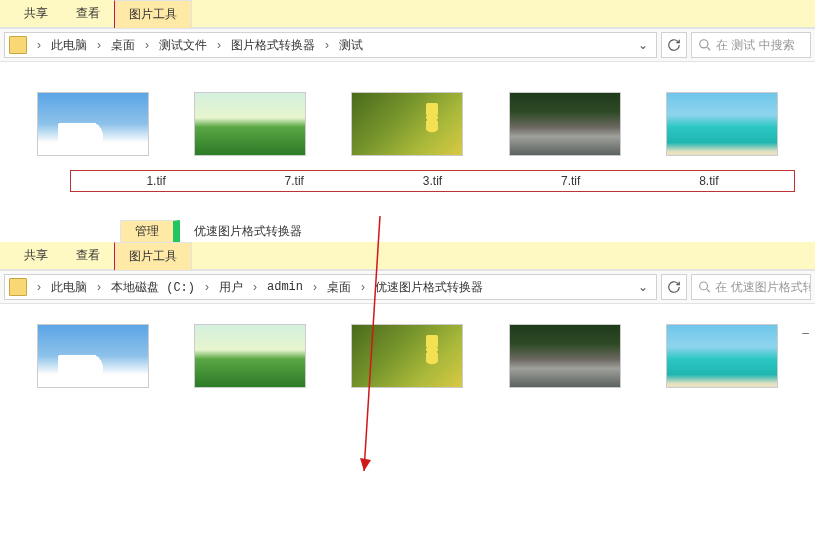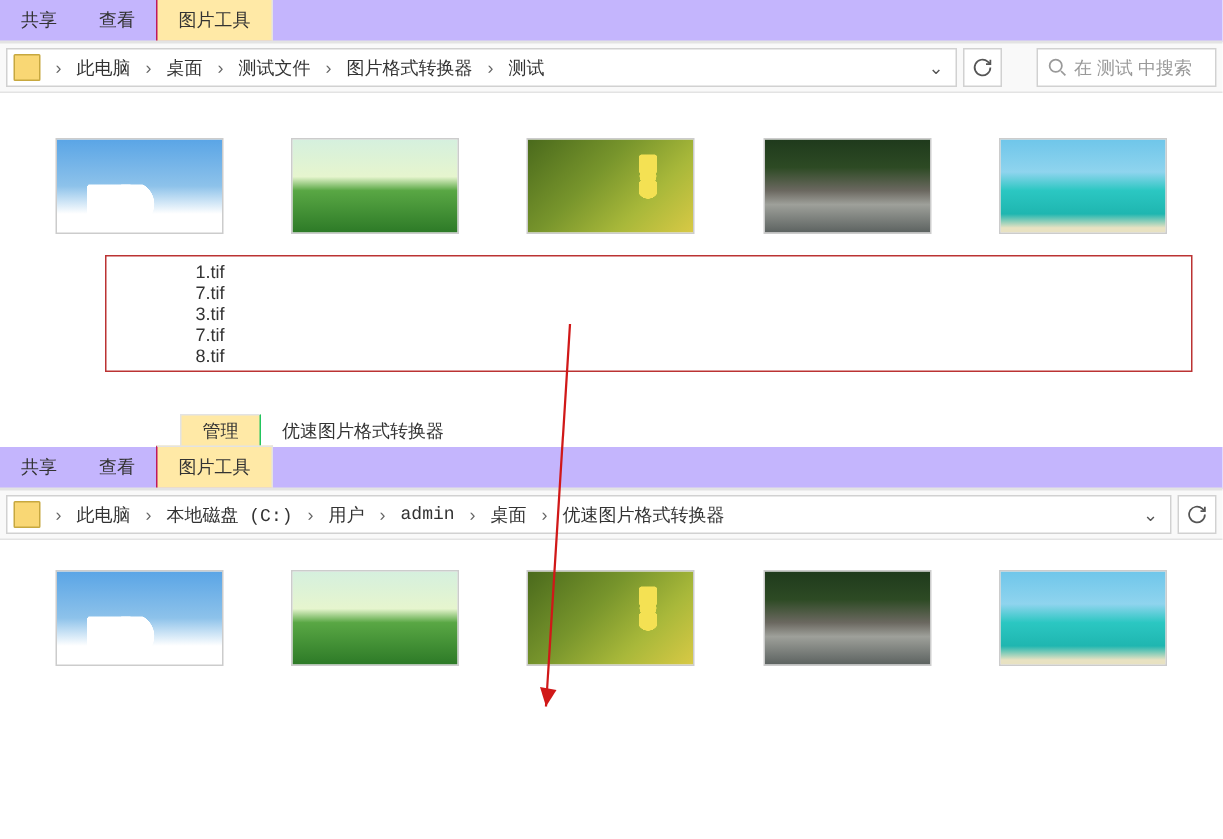--- a/index.html
+++ b/index.html
@@ -1,39 +1,39 @@
 <!DOCTYPE html>
 <html><head>
 <meta charset="utf-8">
 <style>
   * { margin: 0; padding: 0; box-sizing: border-box; }
   body { font-family: "Microsoft YaHei", "Segoe UI", sans-serif; font-size: 12px; color: #333; background: #fff; width: 815px; height: 559px; overflow: hidden; position: relative; }
   .window { position: relative; }
-  .menubar { display: flex; align-items: flex-end; background: #c4b5fd; border-bottom: 1px solid #e3e3e3; height: 28px; }
+  .menubar { display: flex; align-items: flex-start; background: #fef9c3; border-bottom: 1px solid #e3e3e3; height: 28px; padding-left: 10px; }
   .menubar-item { padding: 5px 14px; cursor: default; }
   .menubar-item.tools { background: #ffe9a6; border-top: 1px solid #e3e3e3; border-left: 1px solid #be185d; border-right: 1px solid #e3e3e3; }
   .tools-header { display: flex; align-items: flex-end; background: #fff; height: 20px; padding-left: 120px; }
-  .tools-cat { padding: 2px 14px; font-size: 12px; background: #ffe9a6; border-top: 1px solid #e3e3e3; border-left: 1px solid #e3e3e3; border-right: 1px solid #22c55e; }
+  .tools-cat { padding: 2px 14px; font-size: 12px; background: #ffe9a6; border-top: 1px solid #e3e3e3; border-left: 1px solid #e3e3e3; border-right: 7px solid #22c55e; }
   .tools-title { padding: 2px 14px; font-size: 12px; color: #333; }
   .pathbar-row { display: flex; align-items: center; border-top: 1px solid #e3e3e3; border-bottom: 1px solid #e3e3e3; background: #f9f9f9; height: 34px; padding: 2px 4px; gap: 4px; }
   .pathbar { flex: 1; display: flex; align-items: center; background: #fff; border: 1px solid #d1d1d1; height: 26px; padding-left: 4px; }
   .pathbar .folder-icon { width: 18px; height: 18px; background: #f9d774; border: 1px solid #c7a83f; border-radius: 1px; margin-right: 4px; }
   .pathbar .crumb { padding: 0 4px; font-family: Liberation Mono, monospace; }
   .pathbar .chevron { padding: 0 6px; color: #666; }
   .pathbar .spacer { flex: 1; }
   .pathbar .dropdown-chevron { padding: 0 8px; color: #555; }
   .refresh-btn { width: 26px; height: 26px; border: 1px solid #d1d1d1; background: #fff; display: flex; align-items: center; justify-content: center; cursor: pointer; color: #555; }
-  .searchbox { display: flex; align-items: center; background: #fff; border: 1px solid #d1d1d1; height: 26px; width: 120px; padding-left: 6px; margin-left: 19px; }
+  .searchbox { display: flex; align-items: center; background: #fff; border: 1px solid #d1d1d1; height: 26px; width: 120px; padding-left: 6px; }
   .searchbox .search-icon { width: 14px; height: 14px; margin-right: 4px; color: #999; }
   .searchbox .placeholder { color: #999; white-space: nowrap; overflow: hidden; }
   .file-area { padding: 30px 20px 10px 20px; }
   .file-row { display: flex; justify-content: space-around; gap: 12px; }
   .file-item { display: flex; flex-direction: column; align-items: center; width: 130px; }
   .thumb { width: 112px; height: 64px; border: 1px solid #ccc; }
-  .name-box { border: 1px solid #b33; margin: 4px 20px 30px 70px; display: flex; justify-content: space-around; padding: 3px 4px; flex-direction: column; }
+  .name-box { border: 1px solid #b33; margin: 4px 20px 30px 70px; display: flex; justify-content: space-around; padding: 3px 16px; }
   .name-box span { font-size: 12px; width: 130px; text-align: center; }
   
   .th-clouds { background: linear-gradient(180deg, #5aa5e6 0%, #8dc2ea 50%, #fff 80%); position: relative; }
   .th-clouds::after { content: ""; position: absolute; bottom: 6px; left: 20px; width: 50px; height: 26px; background: radial-gradient(circle at 30% 40%, #fff 45%, transparent 46%), radial-gradient(circle at 60% 50%, #fff 45%, transparent 46%); }
   .th-field { background: linear-gradient(180deg, #d5f0de 0%, #e6f5ce 40%, #59a744 55%, #2d7a27 100%); }
   .th-flower { background: linear-gradient(135deg, #4a6a1c 0%, #78952c 40%, #a8b83a 70%, #d8c945 100%); position: relative; }
   .th-flower::after { content: ""; position: absolute; top: 10px; right: 24px; width: 12px; height: 32px; background: radial-gradient(circle at 50% 20%, #f4e153 30%, transparent 31%), radial-gradient(circle at 50% 45%, #f4e153 30%, transparent 31%), radial-gradient(circle at 50% 70%, #f4e153 30%, transparent 31%); }
   .th-river { background: linear-gradient(180deg, #1f3a1c 0%, #2d4a24 30%, #6b6860 55%, #9ea09a 70%, #5c6260 100%); }
   .th-beach { background: linear-gradient(180deg, #6fc6ea 0%, #8fd4ee 35%, #2bc7c2 55%, #1fb6b0 80%, #e8e2c2 95%); }
   
@@ -146,20 +146,27 @@
       <span class="crumb">优速图片格式转换器</span>
       <div class="spacer"></div>
       <span class="dropdown-chevron">⌄</span>
     </div>
     <div class="refresh-btn">
       <svg width="14" height="14" viewBox="0 0 24 24" fill="none" stroke="currentColor" stroke-width="2">
           <path d="M21 12a9 9 0 1 1-3-6.7L21 8"></path>
           <path d="M21 3v5h-5"></path>
         </svg>
     </div>
+    <div class="searchbox">
+      <svg class="search-icon" viewBox="0 0 24 24" fill="none" stroke="currentColor" stroke-width="2">
+          <circle cx="10" cy="10" r="7"></circle>
+          <path d="M21 21l-5-5"></path>
+        </svg>
+      <span class="placeholder">在 优速图片格式转</span>
+    </div>
   </div>
 
   <div class="file-area" style="padding:20px 20px 2px 20px;">
     <div class="file-row">
       <div class="file-item">
           <div class="thumb th-clouds"></div>
         </div>
       <div class="file-item">
           <div class="thumb th-field"></div>
         </div>

